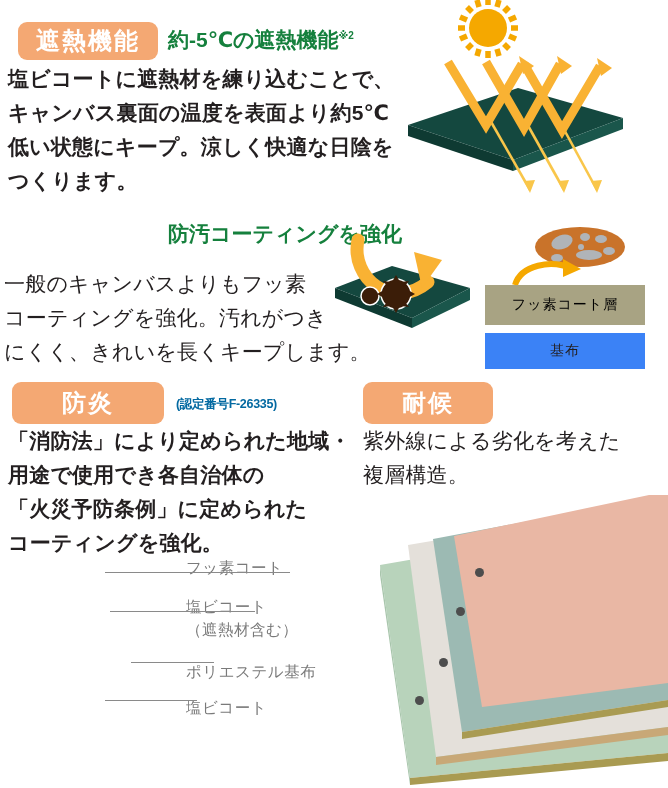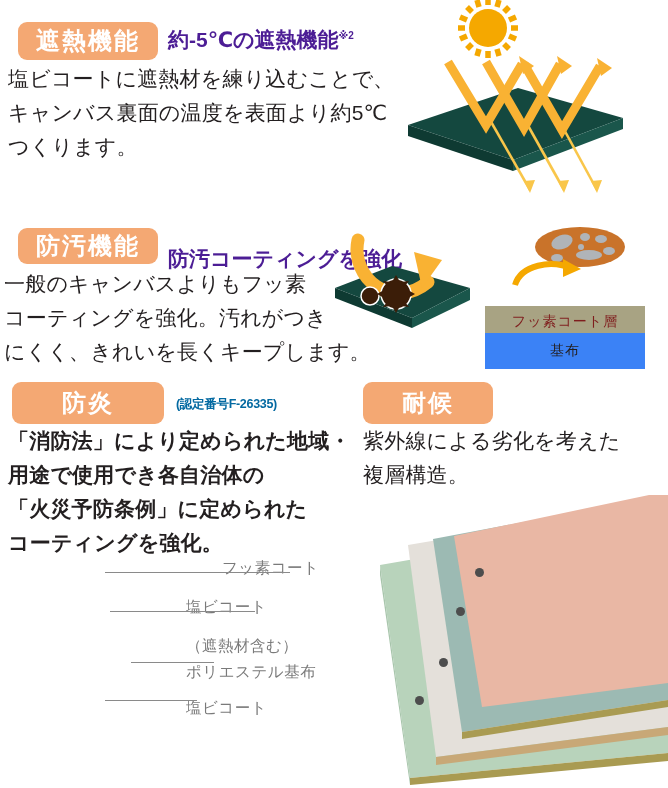--- a/index.html
+++ b/index.html
@@ -39,27 +39,27 @@
   .badge.b1 { left: 18px;  top: 22px;  width: 140px; height: 38px; }
   .badge.b2 { left: 18px;  top: 228px; width: 140px; height: 36px; }
   .badge.b3 { left: 12px;  top: 382px; width: 152px; height: 42px; }
   .badge.b4 { left: 363px; top: 382px; width: 130px; height: 42px; }
 
   
   .head {
     position: absolute;
     font-size: 21px;
     font-weight: bold;
-    color: #4c1d95;
+    color: #15803d;
     letter-spacing: 0px;
     white-space: nowrap;
     text-align: center;
   }
   .head.h1 { left: 168px; top: 26px; }
-  .head.h2 { left: 168px; top: 220px; margin-top: 25px; }
+  .head.h2 { left: 168px; top: 220px; }
   .sup {
     font-size: 10px;
     vertical-align: super;
     font-weight: bold;
   }
 
   .certno {
     position: absolute;
     left: 176px;
     top: 396px;
@@ -71,21 +71,21 @@
   }
 
   
   .body-text {
     position: absolute;
     font-size: 21px;
     line-height: 34px;
     color: #231f20;
     letter-spacing: 0.2px;
   }
-  .body-text.p1 { left: 8px;   top: 62px;  width: 400px; }
+  .body-text.p1 { left: 8px;   top: 62px;  width: 400px; font-weight: bold; }
   .body-text.p2 { left: 4px;   top: 267px; width: 340px; }
   .body-text.p3 { left: 8px;   top: 424px; width: 330px; font-weight: bold; }
   .body-text.p4 { left: 363px; top: 424px; width: 300px; }
   .body-text div { white-space: nowrap; }
 
   
   .illus1 { position: absolute; left: 398px; top: 0px; width: 270px; height: 200px; }
 
   
   .illus2 { position: absolute; left: 330px; top: 230px; width: 150px; height: 120px; }
@@ -96,24 +96,24 @@
     position: absolute;
     left: 0;
     width: 160px;
     display: flex;
     align-items: center;
     justify-content: center;
     font-size: 14px;
     box-sizing: border-box;
   }
   .layerband.top {
-    top: 81px;
-    height: 32px;
+    top: 60px;
+    height: 40px;
     background: #a8a383;
-    color: #7f1d1d;
+    color: #000000;
     letter-spacing: 1px;
   }
   .layerband.bottom {
     top: 108px;
     height: 36px;
     background: #3b82f6;
     color: #231f20;
     letter-spacing: 1px;
   }
 
@@ -122,23 +122,23 @@
 
   
   .callouts { position: absolute; left: 186px; top: 558px; width: 250px; height: 160px; }
   .callout {
     position: absolute;
     font-size: 15.5px;
     color: #7a7a7a;
     white-space: nowrap;
     letter-spacing: 0.5px;
   }
-  .callout.c1 { left: 0px; top: 0px; margin-left: 36px; }
+  .callout.c1 { left: 0px; top: 0px; }
   .callout.c2 { left: 0px; top: 39px; }
-  .callout.c2b { left: 0px; top: 62px; margin-top: 16px; }
+  .callout.c2b { left: 0px; top: 62px; }
   .callout.c3 { left: 0px; top: 104px; }
   .callout.c4 { left: 0px; top: 140px; }
 
   .leader {
     position: absolute;
     height: 1px;
     background: #8a8a8a;
   }
   .leader.l1 { left: 105px; top: 572px; width: 185px; }
   .leader.l2 { left: 110px; top: 611px; width: 145px; }
@@ -160,20 +160,21 @@
 </head>
 <body>
 
 <div class="canvas">
 
   <div class="badge b1">遮熱機能</div>
   <div class="head h1"><span>約-5℃の遮熱機能</span><span class="sup">※2</span></div>
   <div class="body-text p1">
     <div>塩ビコートに遮熱材を練り込むことで、</div>
     <div>キャンバス裏面の温度を表面より約5℃</div>
+    <div>低い状態にキープ。涼しく快適な日陰を</div>
     <div>つくります。</div>
   </div>
 
   <div class="illus1">
     <svg width="270" height="200" viewBox="0 0 270 200">
 
       <g fill="#f5a800">
         <circle cx="90" cy="28" r="19"></circle>
         <g stroke="#f5a800" stroke-width="5.5" stroke-linecap="butt">
           <line x1="90" y1="-2" x2="90" y2="5"></line>
@@ -216,21 +217,20 @@
         <polyline points="126,64 164,130 202,66"></polyline>
       </g>
       <g fill="#f9b233">
         <polygon points="121,56 136,66 125,74"></polygon>
         <polygon points="159,56 174,66 163,74"></polygon>
         <polygon points="199,58 214,68 203,76"></polygon>
       </g>
     </svg>
   </div>
 
-  <div class="badge b2">防汚機能</div>
   <div class="head h2">防汚コーティングを強化</div>
   <div class="body-text p2">
     <div>一般のキャンバスよりもフッ素</div>
     <div>コーティングを強化。汚れがつき</div>
     <div>にくく、きれいを長くキープします。</div>
   </div>
 
   <div class="illus2">
     <svg width="150" height="120" viewBox="0 0 150 120">
       <g>

